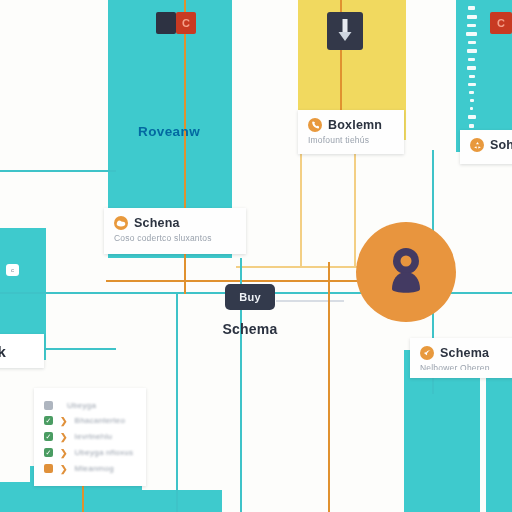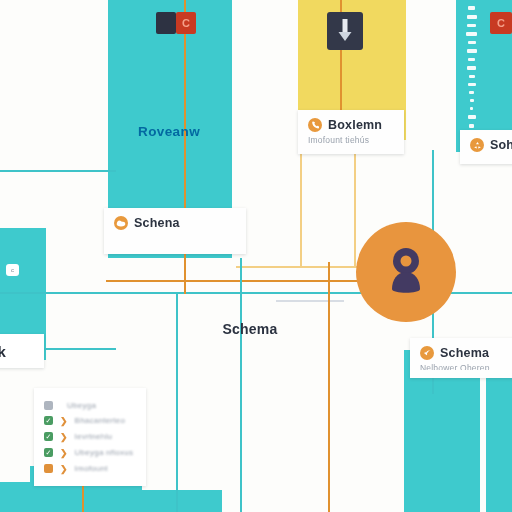--- a/index.html
+++ b/index.html
@@ -216,20 +216,21 @@
   <div class="card" style="left:104px;top:208px;width:142px;height:46px;">
     <div class="card-head">
       <span class="dot-icon">
         <svg width="10" height="8" viewBox="0 0 10 8">
             <ellipse cx="5" cy="5" rx="4.3" ry="2.4" fill="#fff"></ellipse>
             <circle cx="3.4" cy="3.6" r="2.1" fill="#fff"></circle>
           </svg>
       </span>
       <span class="card-title">Schena</span>
     </div>
+    <div class="card-sub">Coso codertco sluxantos</div>
   </div>
 
   <div class="card" style="left:298px;top:110px;width:106px;height:44px;">
     <div class="card-head">
       <span class="dot-icon">
         <svg width="8" height="9" viewBox="0 0 8 9">
             <path d="M1.2 1.3c0-.6.5-1 1-.8l1.2.4c.4.2.6.7.4 1.1l-.4.8c.5 1.1 1.3 1.9 2.4 2.4l.8-.4c.4-.2.9 0 1.1.4l.4 1.2c.2.5-.2 1-.8 1C4 7.4 1.2 4.6 1.2 1.3z" fill="#fff"></path>
           </svg>
       </span>
       <span class="card-title">Boxlemn</span>
@@ -257,20 +258,23 @@
         <svg width="9" height="9" viewBox="0 0 9 9">
             <path d="M7.6 1.3C6 1.1 4.2 2 3.1 3.4L2 3.2 1.1 4.3l1.4.6.6 1.4L4.2 5.4l-.2-1.1C5.4 3.2 6.3 1.4 7.6 1.3z" fill="#fff"></path>
             <circle cx="5.6" cy="3.2" r=".75" fill="#e8993d"></circle>
           </svg>
       </span>
       <span class="card-title">Schema</span>
     </div>
     <div class="card-sub">Nelbower Oherep</div>
   </div>
 
+  <div id="pill-badge" style="left:225px;top:284px;width:50px;height:26px;">
+    <span>Buy</span>
+  </div>
 
   <div id="avatar" style="left:356px;top:222px;width:100px;height:100px;">
     <svg width="46" height="52" viewBox="0 0 46 52" aria-hidden="true">
       <circle cx="23" cy="15" r="13" fill="#433a62"></circle>
       <circle cx="23" cy="15" r="5.5" fill="#e8953e"></circle>
       <path d="M23 26c-9 0-14 8-14 17 0 5 28 5 28 0 0-9-5-17-14-17z" fill="#433a62"></path>
     </svg>
   </div>
 
   <div id="schema-headline" style="left:170px;top:320px;">
@@ -302,17 +306,17 @@
       <span class="list-txt">Ievrtnehlu</span>
     </div>
     <div class="list-row">
       <span class="list-ico green">✓</span>
       <span class="list-arrow">❯</span>
       <span class="list-txt">Ubeyga nfloxus</span>
     </div>
     <div class="list-row">
       <span class="list-ico orange"></span>
       <span class="list-arrow">❯</span>
-      <span class="list-txt">Imofount</span>
+      <span class="list-txt">Mleanmog</span>
     </div>
   </div>
 
 </div>
 
 </body></html>

